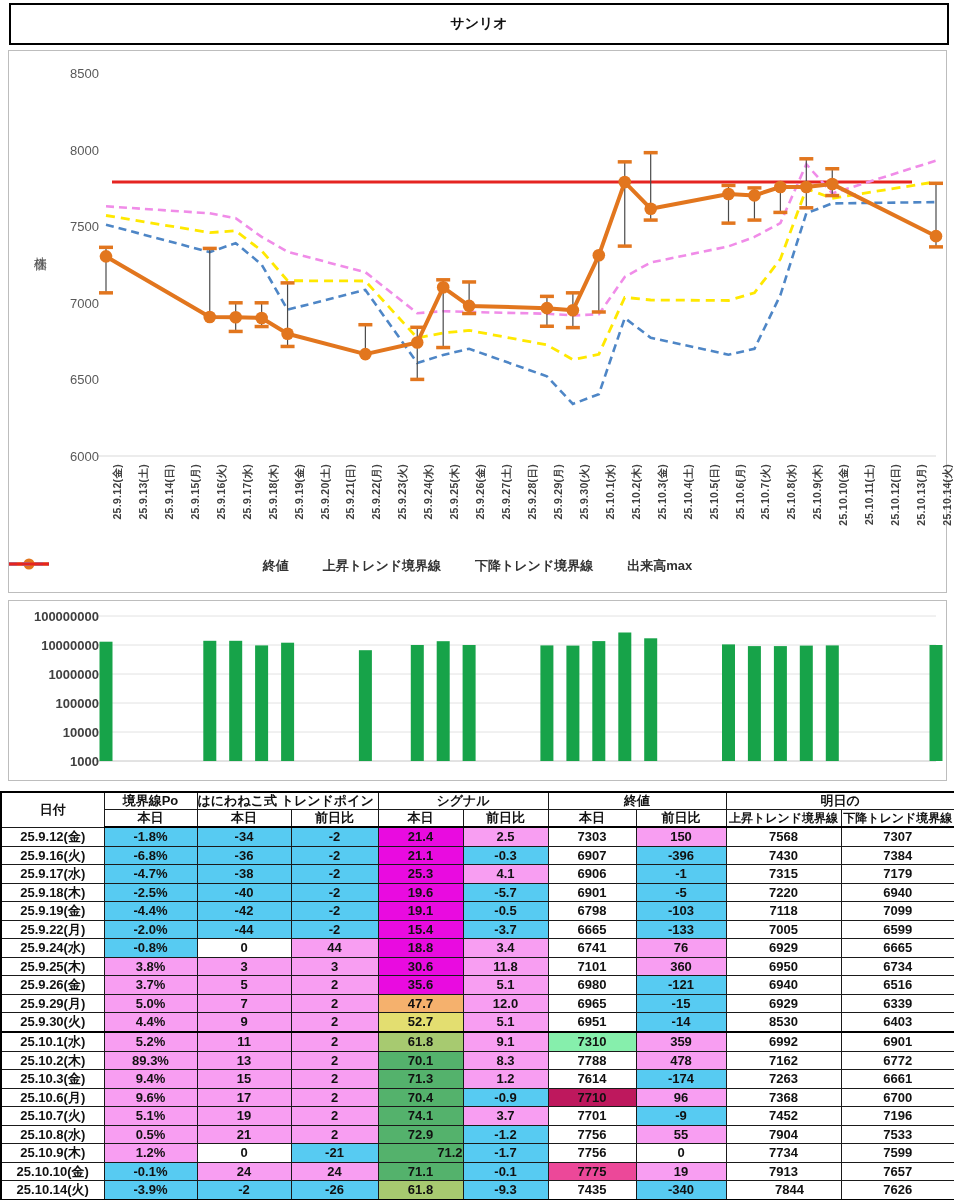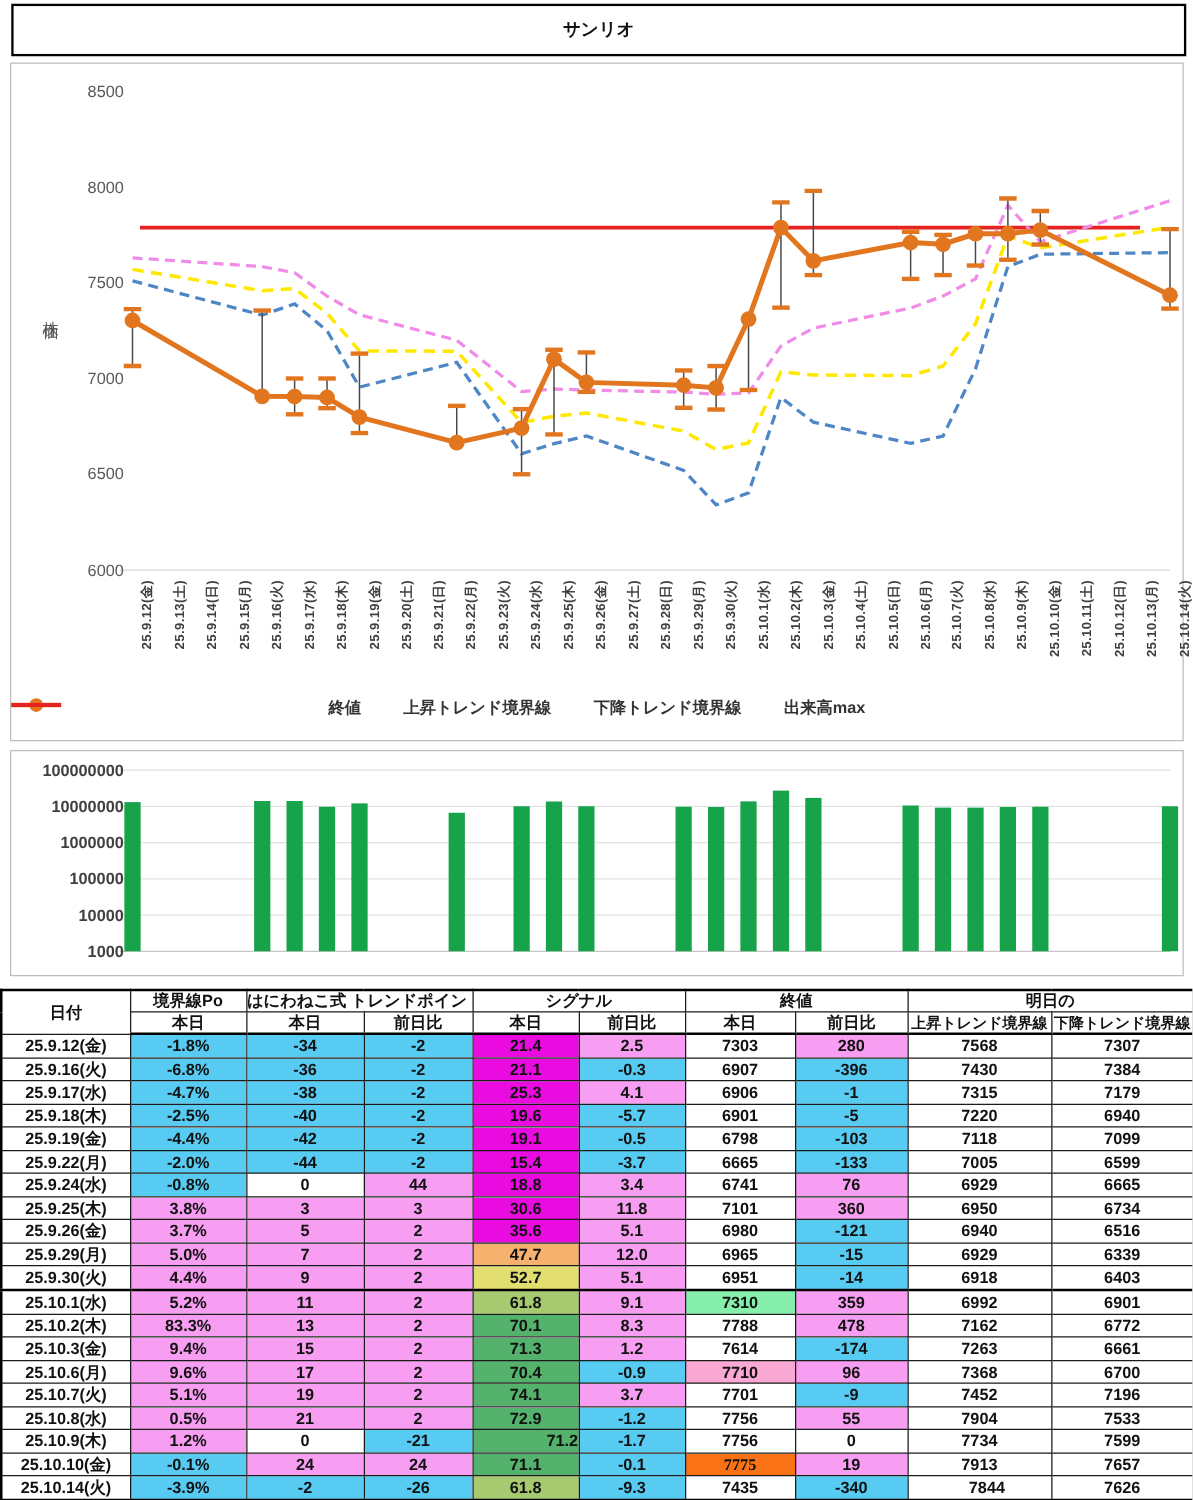--- a/index.html
+++ b/index.html
@@ -343,21 +343,21 @@
       </thead>
     <tbody>
         <tr>
           <td>25.9.12(金)</td>
           <td style="background: rgb(87, 203, 242);">-1.8%</td>
           <td style="background: rgb(87, 203, 242);">-34</td>
           <td style="background: rgb(87, 203, 242);">-2</td>
           <td style="background: rgb(233, 11, 224);">21.4</td>
           <td style="background: rgb(248, 158, 242);">2.5</td>
           <td style="background: rgb(255, 255, 255);">7303</td>
-          <td style="background: rgb(248, 158, 242);">280</td>
+          <td style="background: rgb(248, 158, 242);">150</td>
           <td style="background: rgb(255, 255, 255);">7568</td>
           <td style="background: rgb(255, 255, 255);">7307</td>
         </tr>
         <tr>
           <td>25.9.16(火)</td>
           <td style="background: rgb(87, 203, 242);">-6.8%</td>
           <td style="background: rgb(87, 203, 242);">-36</td>
           <td style="background: rgb(87, 203, 242);">-2</td>
           <td style="background: rgb(233, 11, 224);">21.1</td>
           <td style="background: rgb(87, 203, 242);">-0.3</td>
@@ -464,38 +464,38 @@
         </tr>
         <tr class="sep">
           <td>25.9.30(火)</td>
           <td style="background: rgb(248, 158, 242);">4.4%</td>
           <td style="background: rgb(248, 158, 242);">9</td>
           <td style="background: rgb(248, 158, 242);">2</td>
           <td style="background: rgb(227, 222, 112);">52.7</td>
           <td style="background: rgb(248, 158, 242);">5.1</td>
           <td style="background: rgb(255, 255, 255);">6951</td>
           <td style="background: rgb(87, 203, 242);">-14</td>
-          <td style="background: rgb(255, 255, 255);">6918</td>
+          <td style="background: rgb(255, 255, 255);">8530</td>
           <td style="background: rgb(255, 255, 255);">6403</td>
         </tr>
         <tr>
           <td>25.10.1(水)</td>
           <td style="background: rgb(248, 158, 242);">5.2%</td>
           <td style="background: rgb(248, 158, 242);">11</td>
           <td style="background: rgb(248, 158, 242);">2</td>
           <td style="background: rgb(167, 202, 112);">61.8</td>
           <td style="background: rgb(248, 158, 242);">9.1</td>
           <td style="background: #86efac; margin-top: 17px;">7310</td>
           <td style="background: rgb(248, 158, 242);">359</td>
           <td style="background: rgb(255, 255, 255);">6992</td>
           <td style="background: rgb(255, 255, 255);">6901</td>
         </tr>
         <tr>
           <td>25.10.2(木)</td>
-          <td style="background: rgb(248, 158, 242);">83.3%</td>
+          <td style="background: rgb(248, 158, 242);">89.3%</td>
           <td style="background: rgb(248, 158, 242);">13</td>
           <td style="background: rgb(248, 158, 242);">2</td>
           <td style="background: rgb(84, 178, 108);">70.1</td>
           <td style="background: rgb(248, 158, 242);">8.3</td>
           <td style="background: rgb(255, 255, 255);">7788</td>
           <td style="background: rgb(248, 158, 242);">478</td>
           <td style="background: rgb(255, 255, 255);">7162</td>
           <td style="background: rgb(255, 255, 255);">6772</td>
         </tr>
         <tr>
@@ -510,21 +510,21 @@
           <td style="background: rgb(255, 255, 255);">7263</td>
           <td style="background: rgb(255, 255, 255);">6661</td>
         </tr>
         <tr>
           <td>25.10.6(月)</td>
           <td style="background: rgb(248, 158, 242);">9.6%</td>
           <td style="background: rgb(248, 158, 242);">17</td>
           <td style="background: rgb(248, 158, 242);">2</td>
           <td style="background: rgb(84, 178, 108);">70.4</td>
           <td style="background: rgb(87, 203, 242);">-0.9</td>
-          <td style="background: #f9a8d4;">7710</td>
+          <td style="background: #be185d;">7710</td>
           <td style="background: rgb(248, 158, 242);">96</td>
           <td style="background: rgb(255, 255, 255);">7368</td>
           <td style="background: rgb(255, 255, 255);">6700</td>
         </tr>
         <tr>
           <td>25.10.7(火)</td>
           <td style="background: rgb(248, 158, 242);">5.1%</td>
           <td style="background: rgb(248, 158, 242);">19</td>
           <td style="background: rgb(248, 158, 242);">2</td>
           <td style="background: rgb(84, 178, 108);">74.1</td>
@@ -558,21 +558,21 @@
           <td style="background: rgb(255, 255, 255);">7734</td>
           <td style="background: rgb(255, 255, 255);">7599</td>
         </tr>
         <tr>
           <td>25.10.10(金)</td>
           <td style="background: rgb(87, 203, 242);">-0.1%</td>
           <td style="background: rgb(248, 158, 242);">24</td>
           <td style="background: rgb(248, 158, 242);">24</td>
           <td style="background: rgb(84, 178, 108);">71.1</td>
           <td style="background: rgb(87, 203, 242);">-0.1</td>
-          <td style="background: #f97316; font-family: Liberation Serif, serif;">7775</td>
+          <td style="background: #ec4899;">7775</td>
           <td style="background: rgb(248, 158, 242);">19</td>
           <td style="background: rgb(255, 255, 255);">7913</td>
           <td style="background: rgb(255, 255, 255);">7657</td>
         </tr>
         <tr>
           <td>25.10.14(火)</td>
           <td style="background: rgb(87, 203, 242);">-3.9%</td>
           <td style="background: rgb(87, 203, 242);">-2</td>
           <td style="background: rgb(87, 203, 242);">-26</td>
           <td style="background: rgb(167, 202, 112);">61.8</td>

